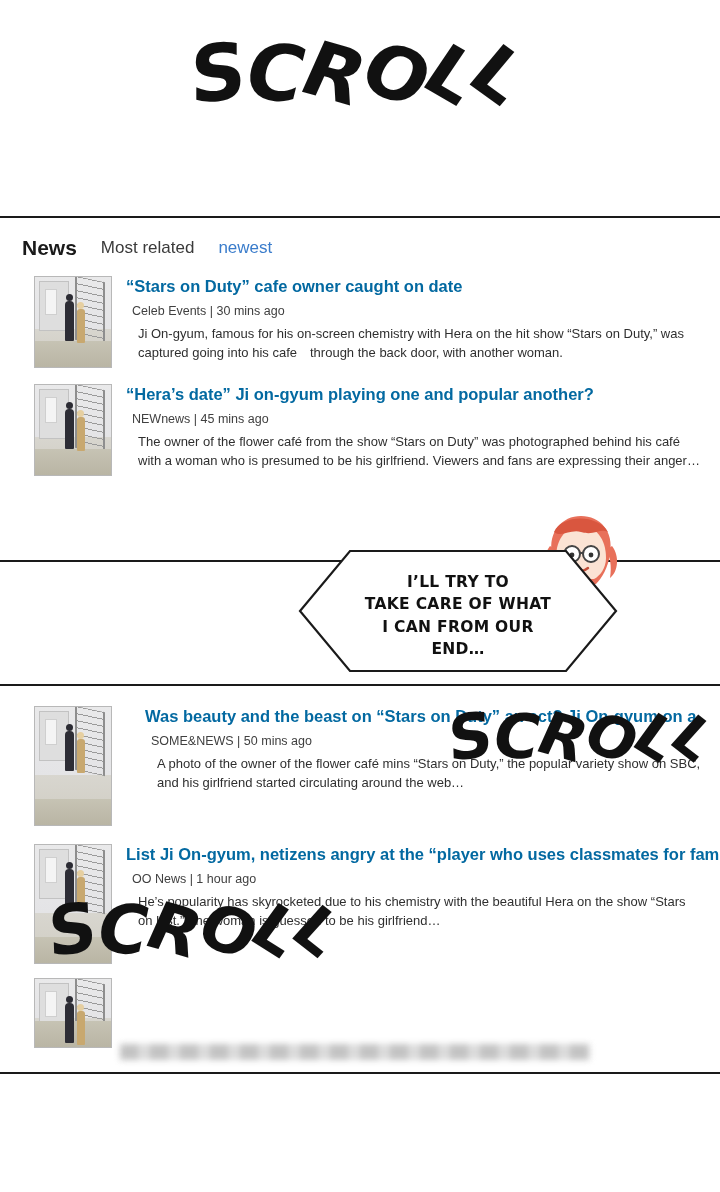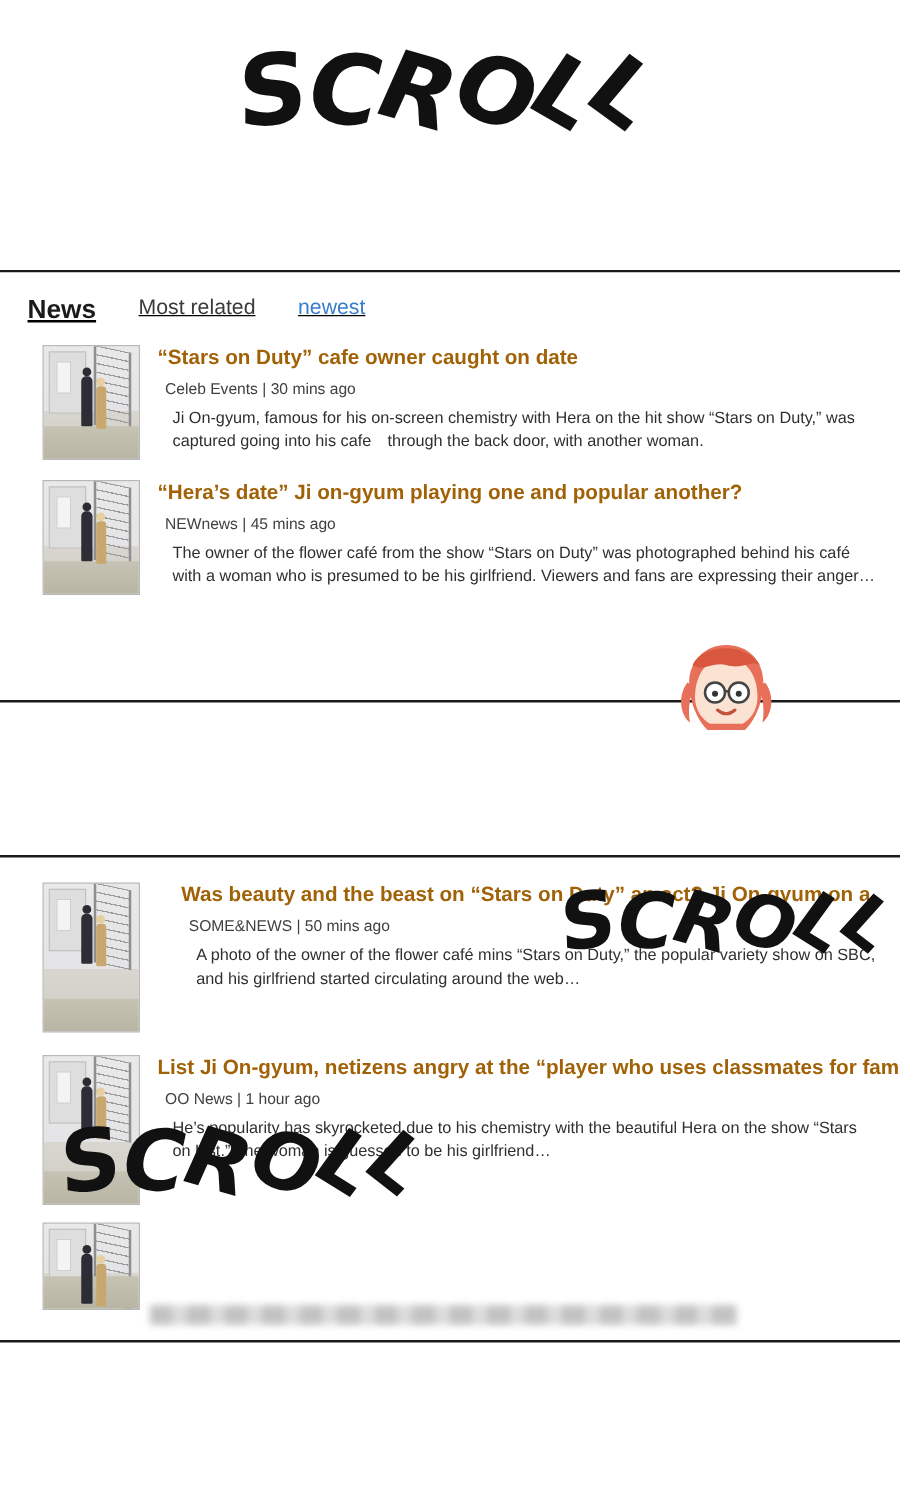--- a/index.html
+++ b/index.html
@@ -57,24 +57,23 @@
   .divider { position: absolute; left: 0; width: 720px; height: 2px; background: #1a1a1a; }
 
   
   .news-panel {
     position: absolute;
     left: 0; width: 720px;
     background: #ffffff;
   }
   .news-tabs {
     display: flex;
-    align-items: flex-start;
-    gap: 34px;
+    align-items: center;
+    gap: 24px;
     padding: 18px 22px 10px 22px;
-    text-decoration: underline;
   }
   .tab-news { font-size: 21px; font-weight: 700; color: #1a1a1a; }
   .tab-item { font-size: 17px; color: #3a3a3a; }
   .tab-item.active { color: #3a7ccb; }
 
   .article {
     display: flex;
     gap: 14px;
     padding: 6px 18px 10px 34px;
   }
@@ -121,21 +120,21 @@
   }
   .thumb .ground {
     position: absolute; left: 0; bottom: 0; width: 100%; height: 26px;
     background: linear-gradient(#c6c3b4, #b9b5a4);
   }
 
   .art-body { flex: 1 1 auto; min-width: 0; }
   .art-title {
     font-size: 16.5px;
     font-weight: 700;
-    color: #a16207;
+    color: #0369a1;
     line-height: 1.3;
     margin-bottom: 7px;
     white-space: nowrap;
   }
   .art-meta {
     font-size: 12.5px;
     color: #404040;
     margin-bottom: 7px;
     padding-left: 6px;
   }
@@ -238,20 +237,28 @@
       <circle cx="55" cy="48" r="8" fill="#fff" stroke="#444" stroke-width="2"></circle>
       <line x1="44" y1="47" x2="47" y2="47" stroke="#444" stroke-width="2"></line>
       <circle cx="36" cy="49" r="2.4" fill="#333"></circle>
       <circle cx="55" cy="49" r="2.4" fill="#333"></circle>
       <path d="M38 62 Q45 68 52 62" stroke="#c2503a" stroke-width="2.4" fill="none" stroke-linecap="round"></path>
       <path d="M14 40 C6 50 8 66 16 72 C14 60 16 50 20 44 Z" fill="#e8705a"></path>
       <path d="M76 40 C84 50 82 66 74 72 C76 60 74 50 70 44 Z" fill="#e8705a"></path>
     </svg>
   </div>
 
+  <div class="bubble-wrap">
+    <svg width="320" height="124" viewBox="0 0 320 124">
+      <polygon points="52,2 268,2 318,62 268,122 52,122 2,62" fill="#ffffff" stroke="#1a1a1a" stroke-width="2.2"></polygon>
+    </svg>
+    <div class="bubble-text">
+      I’LL TRY TO<br>TAKE CARE OF WHAT<br>I CAN FROM OUR<br>END…
+    </div>
+  </div>
 
   <div class="divider" style="top:684px;"></div>
 
   <div class="news-panel" style="top:694px; height:380px;">
 
     <div class="article" style="padding-top:12px;gap:33px;">
       <div class="thumb" style="height:120px;">
         <div class="bld"></div>
           <div class="win"></div>
           <div class="stairs"></div>

